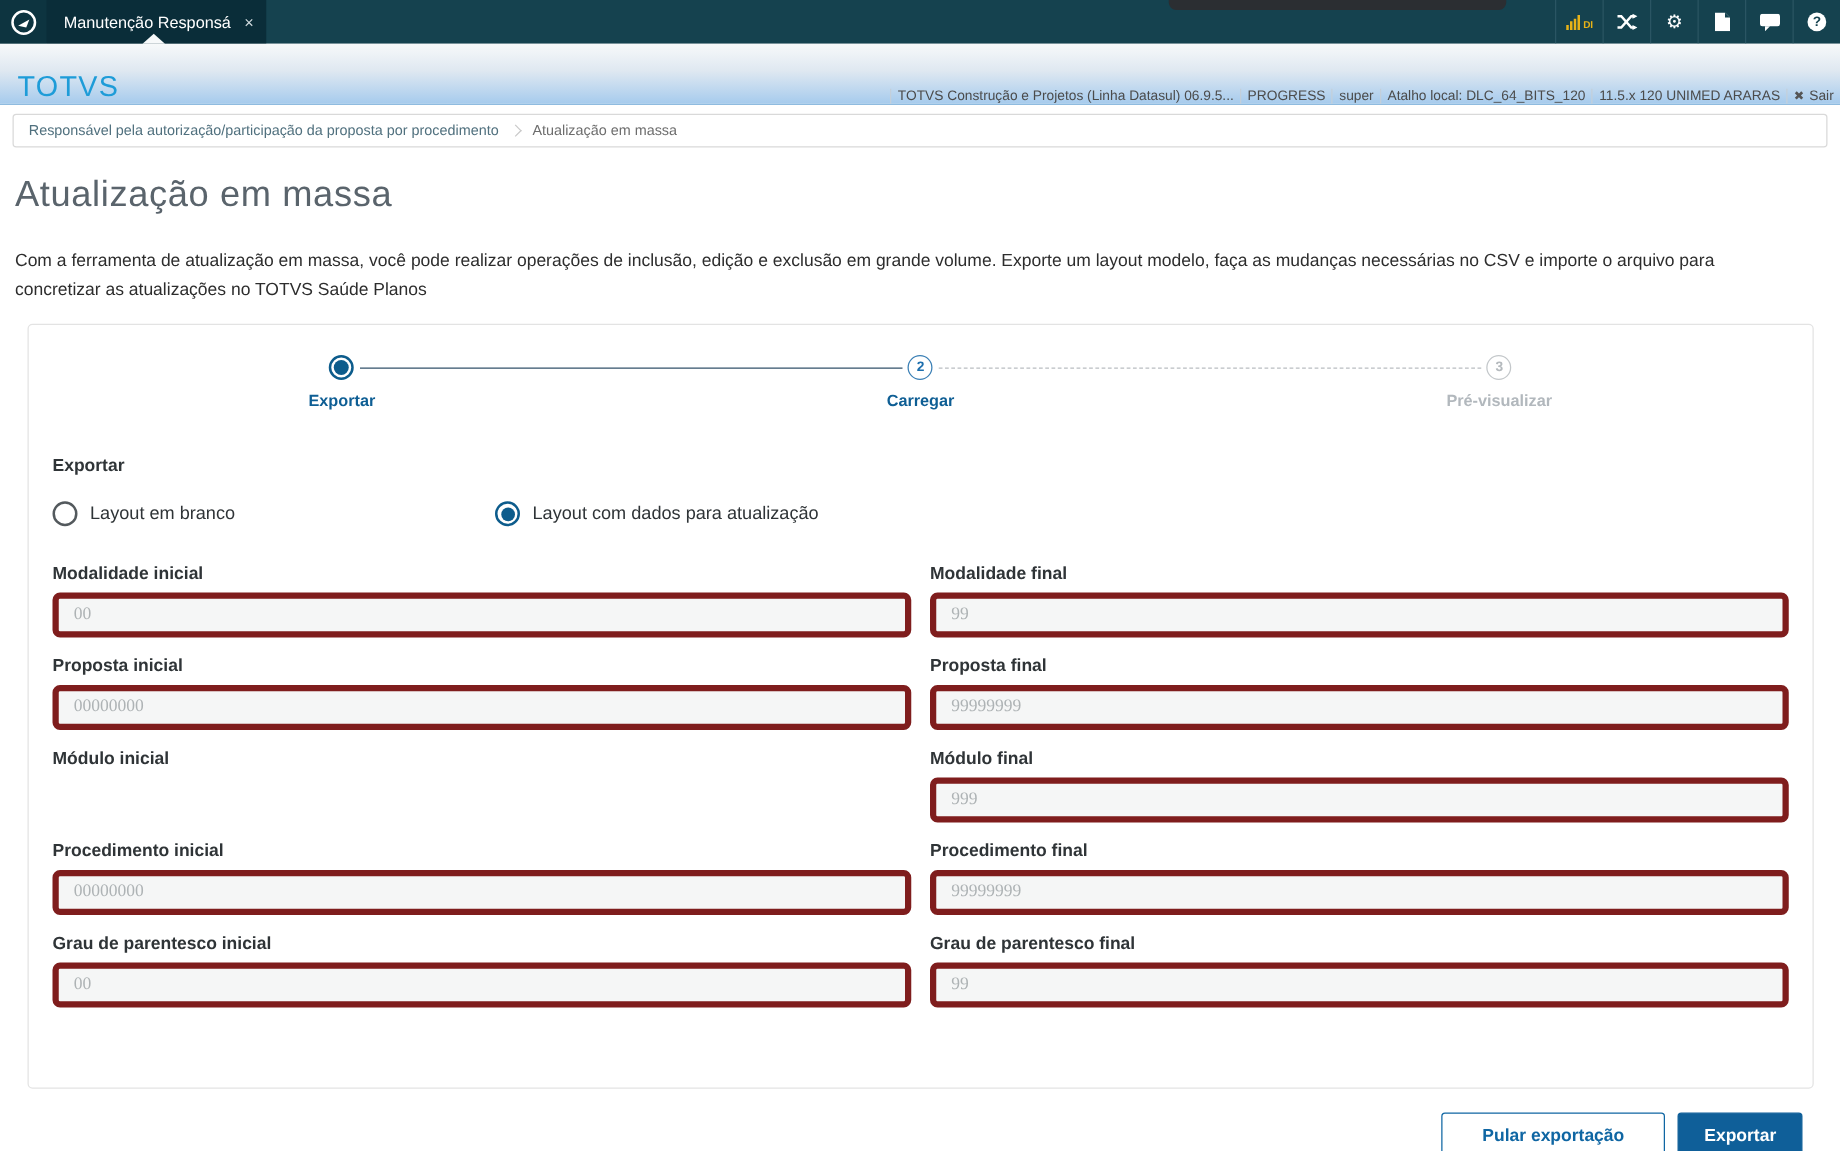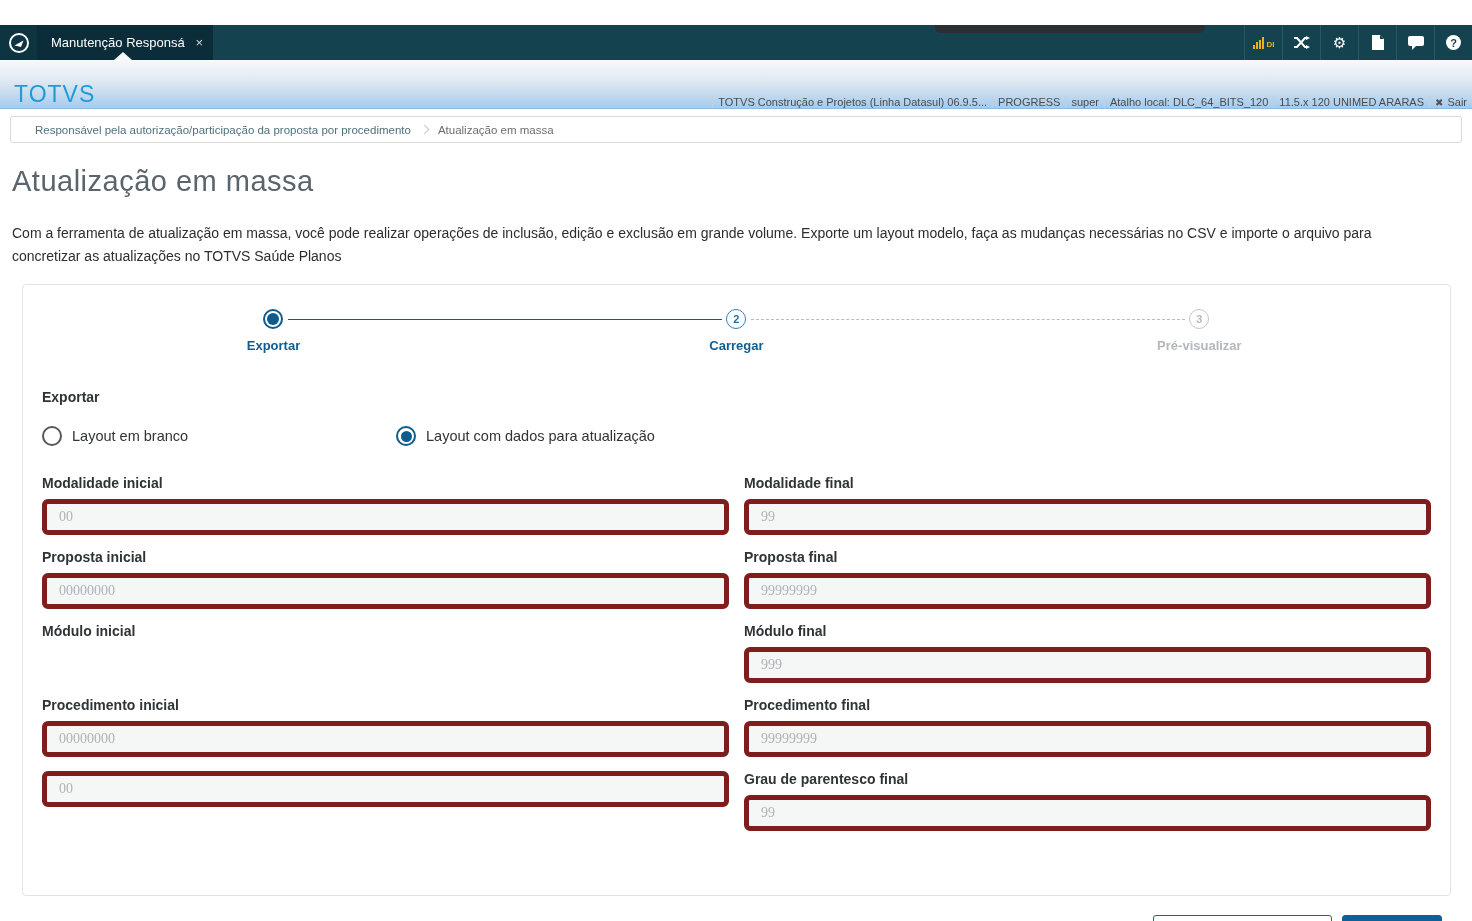--- a/index.html
+++ b/index.html
@@ -1,20 +1,20 @@
 <!DOCTYPE html>
 <html><head>
 <meta charset="utf-8">
 <style>
   * { margin:0; padding:0; box-sizing:border-box; }
   html,body { width:1472px; min-height:921px; background:#fff;
     font-family:"Liberation Sans", sans-serif; color:#2f3437; }
 
   
-  .tabbar { position:relative; height:35px; background:#15424f; display:flex; align-items:stretch;margin-top:25px; }
+  .tabbar { position:relative; height:35px; background:#15424f; display:flex; align-items:stretch; }
   .logo-box { width:37px; background:#0d3440; display:flex; align-items:center; justify-content:center; }
   .app-tab { position:relative; width:176px; background:#0a2d39; display:flex; align-items:center;
     padding:0 10px 0 14px; color:#fff; font-size:13px; }
   .app-tab .tab-label { flex:1; white-space:nowrap; overflow:hidden; }
   .app-tab .tab-close { color:#cfd8dc; font-size:13px; margin-left:8px; cursor:pointer; }
   .tab-caret { position:absolute; bottom:0; left:114px; width:0; height:0;
     border-left:9px solid transparent; border-right:9px solid transparent; border-bottom:8px solid #f7f9fa; }
   .topbar-overlay { position:absolute; top:0; left:935px; width:270px; height:8px;
     background:#2b2e32; border-radius:0 0 6px 6px; }
   .tab-icons { margin-left:auto; display:flex; align-items:stretch; }
@@ -34,21 +34,21 @@
     border-bottom:1px solid #8fbbdf; display:flex; align-items:flex-end; }
   .brand { color:#1e9cd8; font-size:23px; letter-spacing:1px; padding:3px 0 0 14px; flex:0 0 auto; }
   .env-items { margin-left:auto; display:flex; align-items:stretch; }
   .env-item { display:flex; align-items:center; padding:0 5px; border-left:1px solid #c3cfda;
     color:#4b4b4b; font-size:11px; white-space:nowrap; }
   .logout { cursor:pointer; }
   .logout .x-icon { color:#555; font-size:10px; margin-right:4px; }
 
   
   .breadcrumb { margin:7px 10px 0 10px; height:27px; border:1px solid #d9d9d9; border-radius:3px;
-    display:flex; align-items:center; padding:0 24px; font-size:11.5px; background:#fff; }
+    display:flex; align-items:center; padding:0 12px; font-size:11.5px; background:#fff; }
   .crumb-1 { color:#50707e; cursor:pointer; }
   .crumb-sep { margin:0 10px; width:7px; height:7px; border-top:1px solid #c9c9c9;
     border-right:1px solid #c9c9c9; transform:rotate(45deg); }
   .crumb-2 { color:#6d6d6d; }
 
   
   .page-title { margin:22px 0 0 12px; font-size:29px; font-weight:300; color:#5a646c; letter-spacing:0.5px; }
   .page-desc { margin:24px 12px 0 12px; max-width:1392px; font-size:14px; line-height:1.65; color:#2d2d2d; }
 
   
@@ -246,20 +246,21 @@
     </div>
     <div class="field">
       <div class="field-label">Procedimento inicial</div>
       <input placeholder="00000000" style="">
     </div>
     <div class="field">
       <div class="field-label">Procedimento final</div>
       <input placeholder="99999999" style="">
     </div>
     <div class="field">
+      <div class="field-label">Grau de parentesco inicial</div>
       <input placeholder="00" style="">
     </div>
     <div class="field">
       <div class="field-label">Grau de parentesco final</div>
       <input placeholder="99" style="">
     </div>
   </div>
 </div>
 
 <div class="footer">

